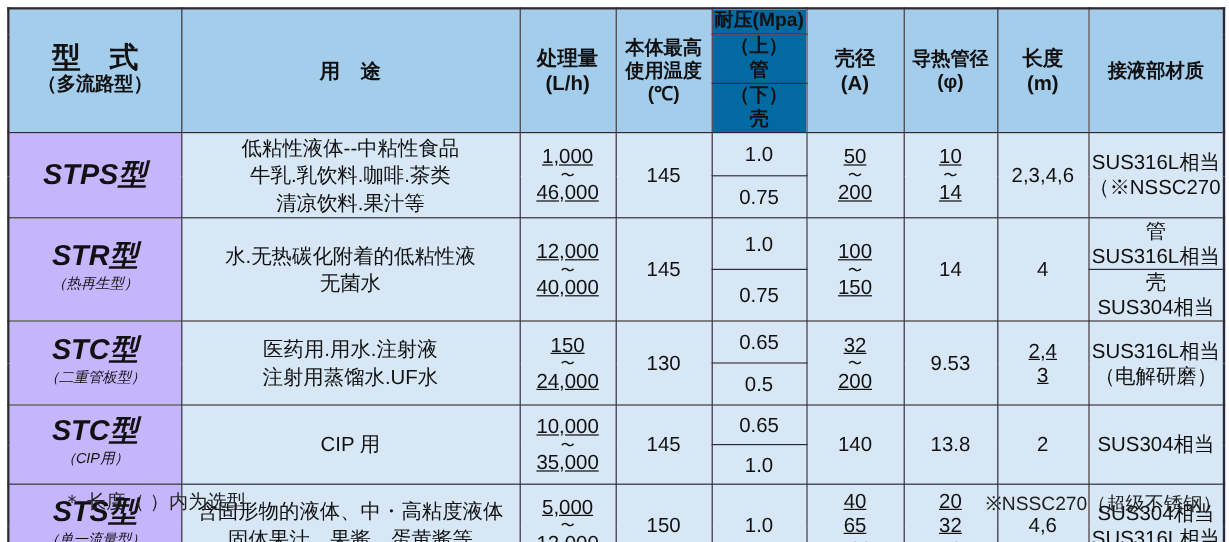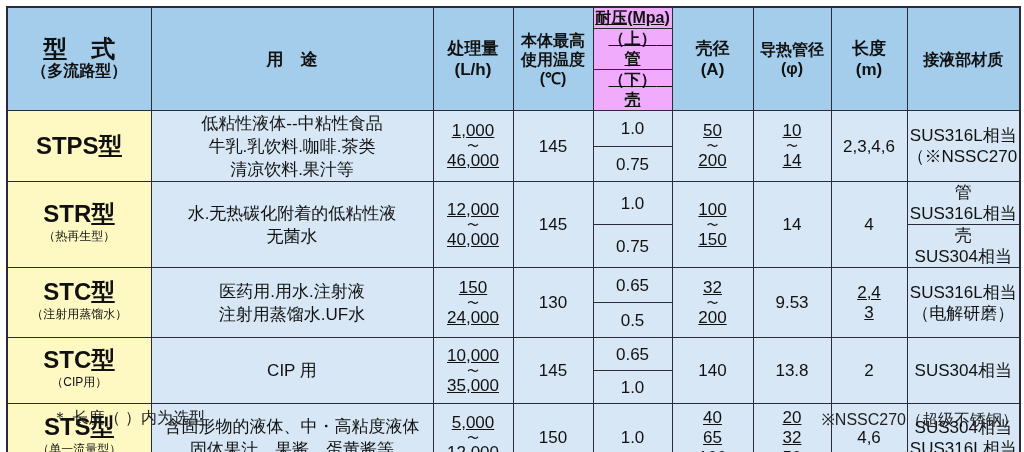--- a/index.html
+++ b/index.html
@@ -11,24 +11,24 @@
   .sheet { position:absolute; left:6px; top:6px; }
   table.spec {
     border-collapse:collapse; table-layout:fixed;
     width:1013px; border:2px solid #2a2a38;
   }
   .spec th, .spec td {
     border:1px solid #2a2a38; padding:0;
     text-align:center; vertical-align:middle; overflow:hidden;
   }
   .spec thead th { background:#a4cdec; font-weight:bold; font-size:17px; line-height:21px; }
-  .spec thead th.white { background:#f0abfc; font-size:16px; line-height:20px;text-decoration:underline; }
+  .spec thead th.white { background:#0369a1; font-size:16px; line-height:20px; }
   .spec thead th.tight { font-size:16px; line-height:19px; }
   .spec td { background:#d7e7f5; font-size:17px; line-height:21px; }
-  td.model-cell { background:#fef9c3; }
+  td.model-cell { background:#c4b5fd;font-style:italic; }
   .model { font-weight:bold; font-size:24px; line-height:24px; }
   .model-sub { font-size:12px; font-weight:normal; line-height:21px; }
   .usage-cell { font-size:17px; }
   .usage-cell .ln { line-height:23px; }
   .num .ln { line-height:20px;text-decoration:underline; }
   .tl { font-size:12px; line-height:10px; }
   .mat-cell { font-size:15px; line-height:18px; }
   .hsub { font-size:16px; line-height:20px; font-weight:bold; }
   div:empty { display:none; }
   .note {
@@ -162,21 +162,21 @@
       <td>0.75</td>
       <td class="mat-cell">
         <div>壳</div>
         <div>SUS304相当</div>
       </td>
     </tr>
 
     <tr style="height:35px">
       <td class="model-cell" rowspan="2">
         <div class="model">STC型</div>
-        <div class="model-sub">（注射用蒸馏水）</div>
+        <div class="model-sub">（二重管板型）</div>
       </td>
       <td class="usage-cell" rowspan="2">
         <div class="ln">医药用.用水.注射液</div>
         <div class="ln">注射用蒸馏水.UF水</div>
       </td>
       <td class="num" rowspan="2">
         <div class="ln">150</div>
         <div class="tl">〜</div>
         <div class="ln">24,000</div>
       </td>

